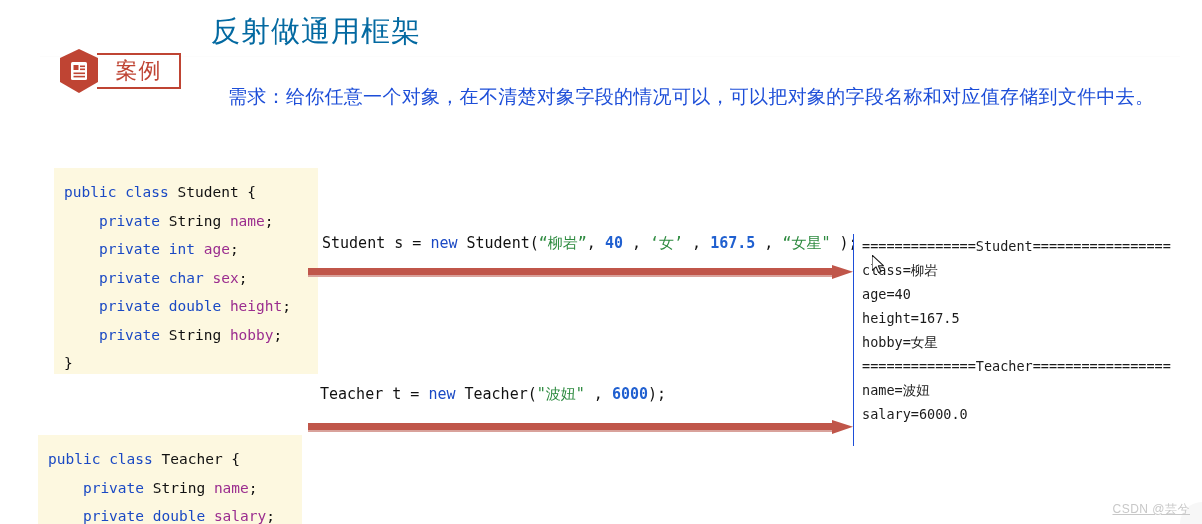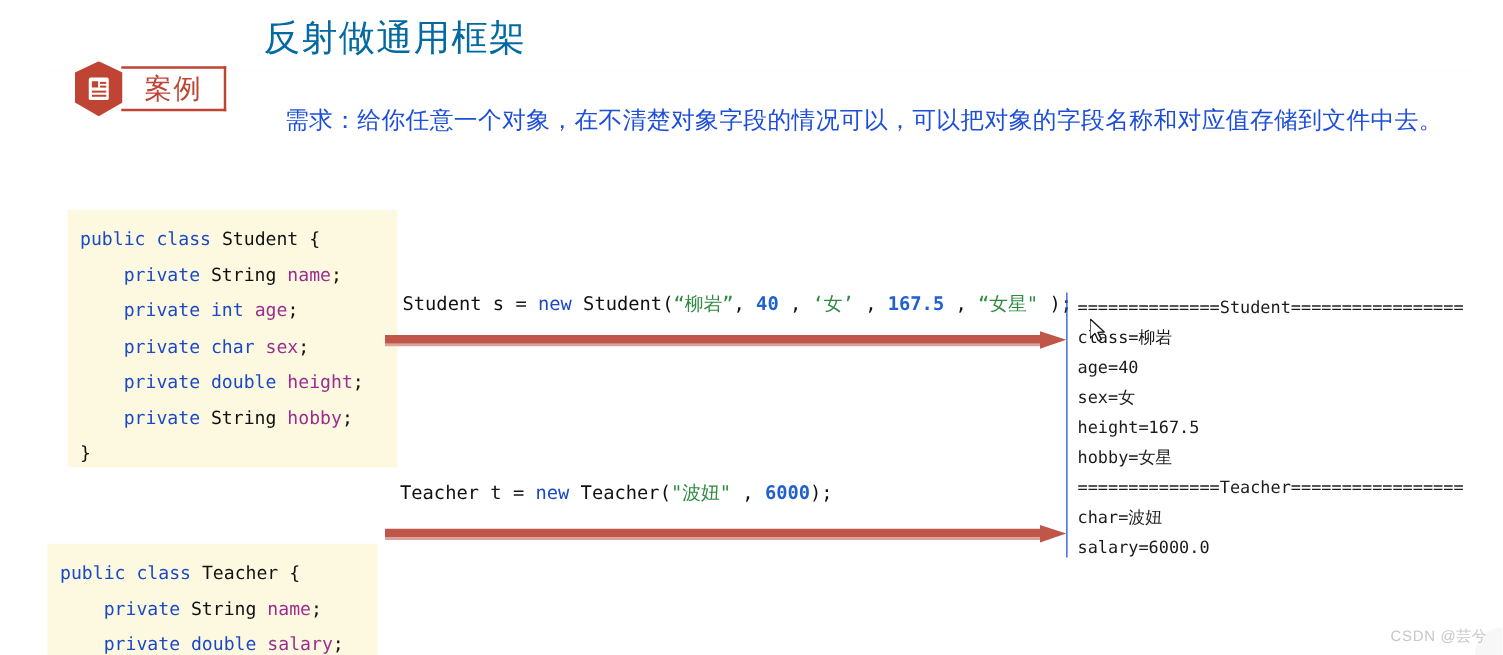--- a/index.html
+++ b/index.html
@@ -152,20 +152,21 @@
   }
 
   
   #watermark {
     position: absolute;
     right: 12px; bottom: 6px;
     color: #c8c8c8;
     font-size: 12px;
     letter-spacing: 0.5px;
     white-space: nowrap;
+    text-decoration: underline;
   }
   #wm-corner {
     position: absolute;
     right: 0px; bottom: 0px;
     width: 22px; height: 22px;
     border-top-left-radius: 22px;
     background: #f7f7f7;
   }
 </style>
 </head>
@@ -220,25 +221,24 @@
       <rect x="0" y="6" width="528" height="7" fill="#c0564a"></rect>
       <rect x="0" y="13" width="528" height="2" fill="#d9a29b"></rect>
       <polygon points="524,3 545,9.8 524,17" fill="#c0564a"></polygon>
     </svg>
   </div>
 
   <div id="console">
       <div class="oline">==============Student=================</div>
       <div class="oline">class=柳岩</div>
       <div class="oline">age=40</div>
-      <div class="oline">sex=女</div>
       <div class="oline">height=167.5</div>
       <div class="oline">hobby=女星</div>
       <div class="oline">==============Teacher=================</div>
-      <div class="oline">char=波妞</div>
+      <div class="oline">name=波妞</div>
       <div class="oline">salary=6000.0</div>
     </div>
 
   <div id="cursor">
     <svg width="14" height="20" viewBox="0 0 14 20" xmlns="http://www.w3.org/2000/svg">
       <polygon points="0,0 0,15.5 4,11.8 6.6,17.6 9,16.5 6.4,10.9 11.4,10.6" fill="#ffffff" stroke="#1b1b1b" stroke-width="1.1" stroke-linejoin="round"></polygon>
     </svg>
   </div>
 
   <div id="wm-corner"></div>

